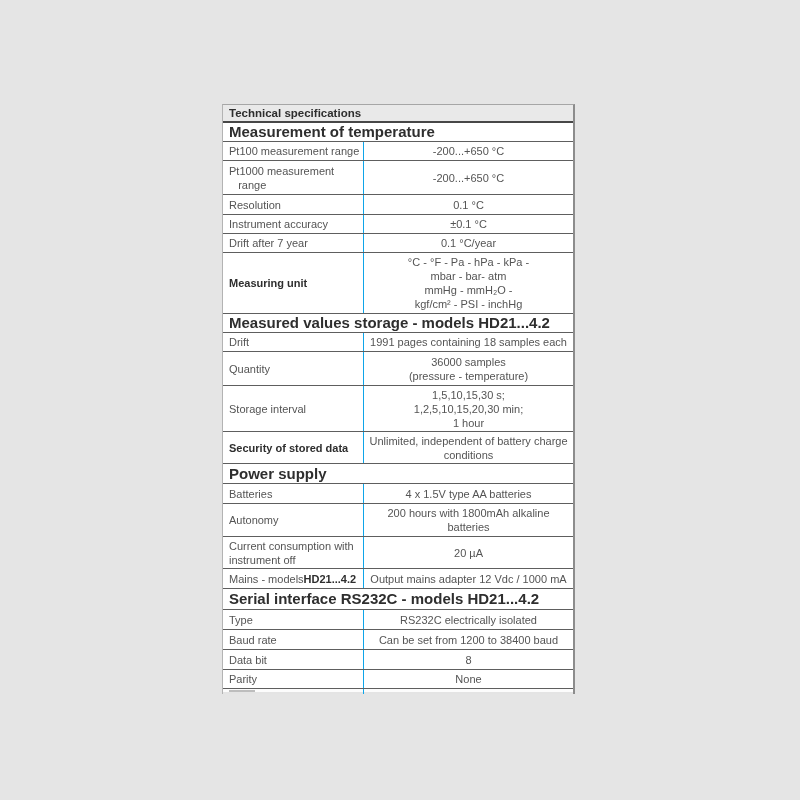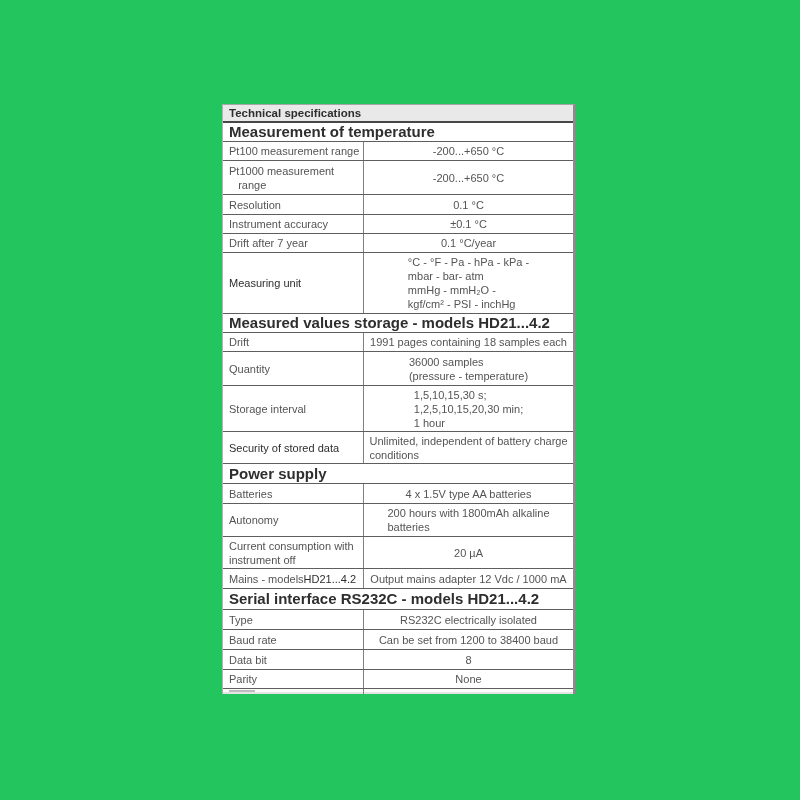--- a/index.html
+++ b/index.html
@@ -5,21 +5,21 @@
   html, body {
     margin: 0; padding: 0;
     width: 800px; height: 800px;
     background: #ffffff;
     font-family: "Liberation Sans", "DejaVu Sans", sans-serif;
     overflow: hidden;
   }
   .page {
     position: relative;
     width: 800px; height: 800px;
-    background: #22c55e;
+    background: #e5e5e5;
   }
   .spec-table {
     position: absolute;
     left: 222px; top: 104px;
     width: 353px;
     box-sizing: border-box;
     border-left: 1px solid #b3b3b3;
     border-right: 2px solid #8c8c8c;
     border-top: 1px solid #a6a6a6;
     background: #ffffff;
@@ -42,21 +42,21 @@
     align-items: center;
     white-space: pre-line;
   }
   .val {
     flex: 1;
     box-sizing: border-box;
     padding: 1px 4px;
     display: flex;
     align-items: center;
     justify-content: center;
-    text-align: left;
+    text-align: center;
     white-space: pre-line;
   }
   .title-row {
     background: #e9e9e9;
     border-bottom: 2px solid #474747;
     display: flex;
     align-items: center;
     padding-left: 6px;
     font-weight: bold;
     font-size: 11.5px;
@@ -67,21 +67,21 @@
     display: flex;
     align-items: center;
     padding-left: 6px;
     font-weight: bold;
     font-size: 15px;
     color: #2e2e2e;
     border-bottom: 1px solid #5e5e5e;
     box-sizing: border-box;
     text-align: center;
   }
-  .bold-lab { font-weight: normal; color: #2e2e2e; }
+  .bold-lab { font-weight: bold; color: #2e2e2e; }
   .nowrap { white-space: nowrap; }
   .partial-row {
     border-bottom: none;
     background: #fcfcfc;
     box-shadow: inset 0 -2px 0 #e4e4e4;
   }
   .partial-row .lab { position: relative; padding: 0; }
   .artifact {
     position: absolute;
     left: 6px; top: 1px;

